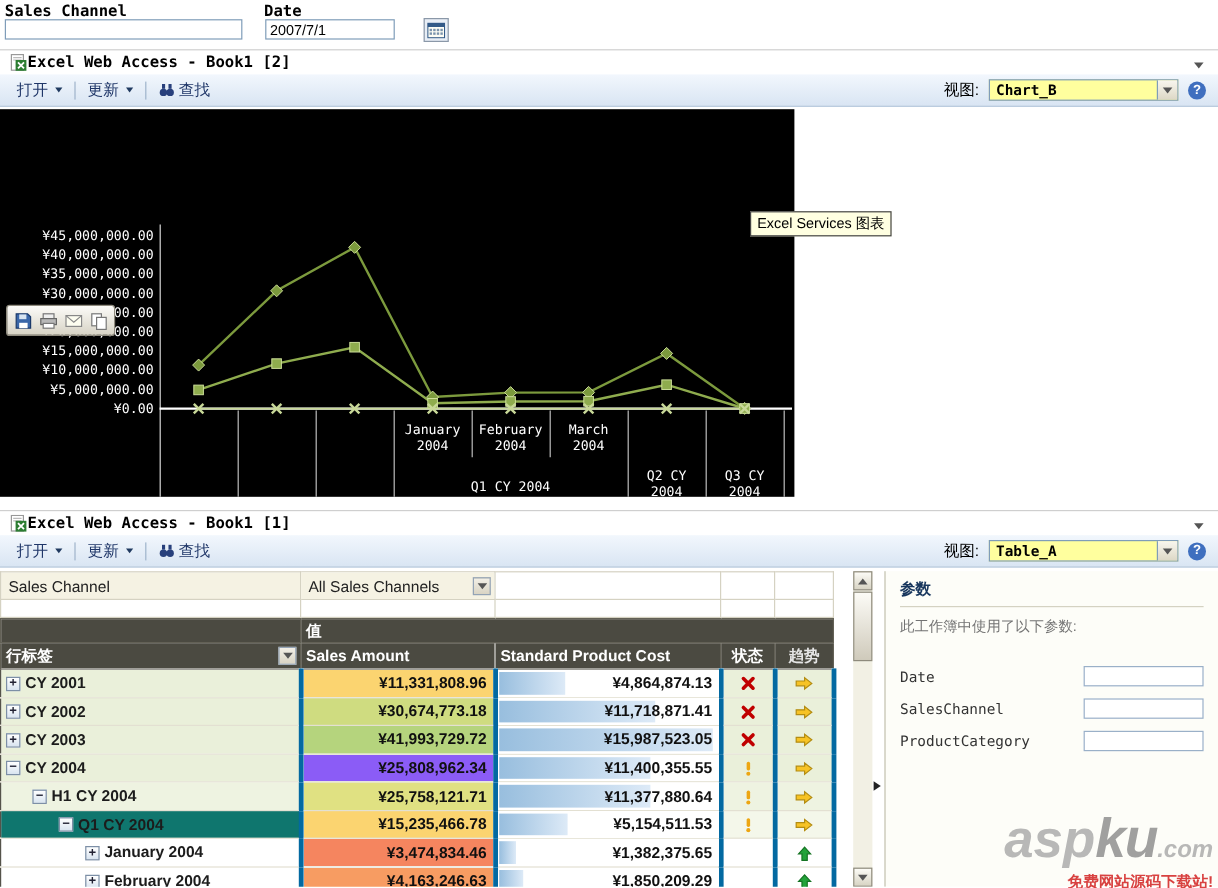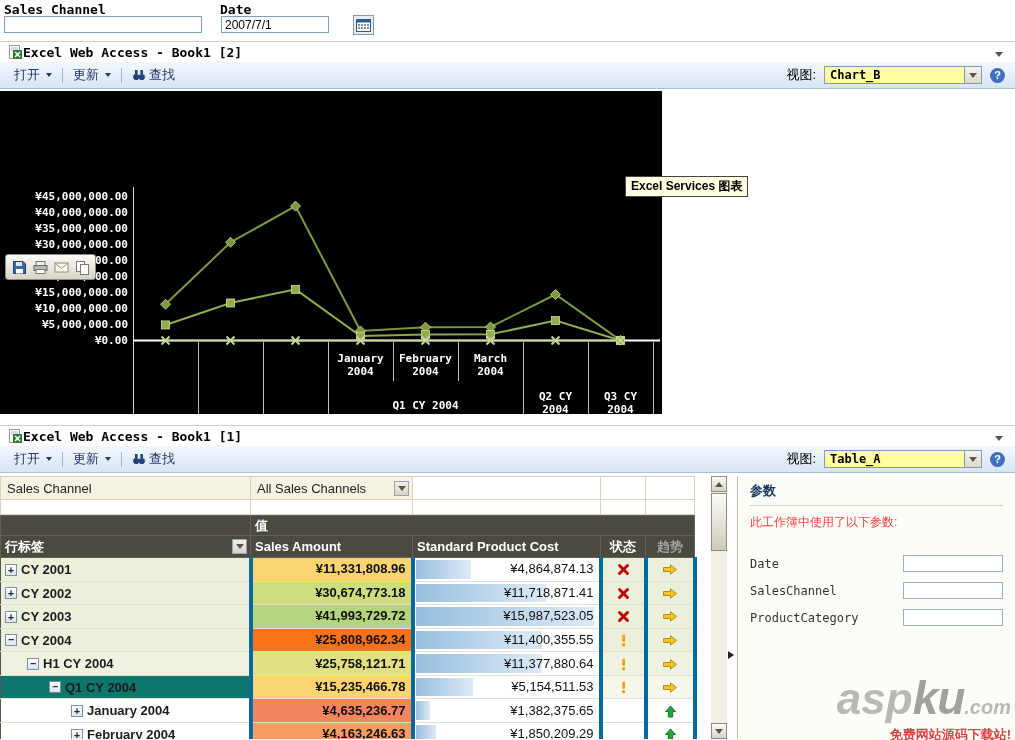--- a/index.html
+++ b/index.html
@@ -38,21 +38,21 @@
               background:#ffff9e;box-sizing:border-box;cursor:default;}
   .view-value{flex:1;font:bold 12px "DejaVu Sans Mono",monospace;padding:0 5px;color:#000;}
   .combo-arrow{width:16px;height:100%;border-left:1px solid #7f9db9;
                background:linear-gradient(#f8f6ee,#ddd8c6);display:flex;align-items:center;justify-content:center;}
   .help-btn{width:15px;height:15px;border-radius:50%;background:#3f6fbf;color:#fff;
             display:flex;align-items:center;justify-content:center;cursor:default;}
   .help-btn::before{content:"?";font:bold 11px "Liberation Sans",sans-serif;}
 
   
   .chart-wrap{padding:2px 0 11px 0;}
-  .chart-canvas{width:662px;height:323px;background:#000;position:relative;font-weight:bold;}
+  .chart-canvas{width:662px;height:323px;background:#000;position:relative;}
   .chart-canvas svg.main{position:absolute;left:0;top:0;}
   .mini-toolbar{position:absolute;left:5px;top:163px;height:24px;display:flex;align-items:center;
                 gap:3px;padding:0 4px;background:linear-gradient(#fcfbf8,#d7d3c5);
                 border:1px solid #8f8b7e;border-radius:3px;}
   .mtb-btn{width:18px;height:18px;display:flex;align-items:center;justify-content:center;cursor:default;}
   .chart-tooltip{position:absolute;left:625px;top:85px;background:#ffffe1;border:1px solid #444;
                  padding:1px 5px;font-size:12px;color:#000;white-space:nowrap;z-index:5;}
 
   
   .table-wrap{position:relative;height:266px;overflow:hidden;padding-top:3px;box-sizing:border-box;}
@@ -67,56 +67,56 @@
   .f-value-cell .dd-btn{position:absolute;right:3px;top:4px;}
   .f-row2 td{height:15px;}
 
   .pivot{border-collapse:collapse;table-layout:fixed;width:694px;border-left:1px solid #55534a;}
   .pivot th,.pivot td{box-sizing:border-box;overflow:hidden;white-space:nowrap;}
   .hcell{background:#4b4a41;color:#fff;font-weight:bold;font-size:13px;border:1px solid #636156;}
   .h1 .hcell{height:20px;}
   .h2 .hcell{height:22px;}
   .left{text-align:left;padding:0 4px;}
   .center{text-align:center;}
-  .trendh{color:#a3a3a3;}
+  .trendh{color:#e5e5e5;}
   .h2 th:first-child{position:relative;}
   .hdr-dd{position:absolute;right:3px;top:3px;}
 
   .pivot tbody td{height:22px;border-right:4px solid #0369a1;border-bottom:1px solid #e3e0d2;
                   font-size:13px;line-height:22px;}
   .c-label{padding:0;color:#1c1c1c;}
   .c-label .ind{display:inline-block;height:1px;vertical-align:middle;}
   .expbox{display:inline-flex;width:12px;height:12px;border:1px solid #7d8fa6;
           background:linear-gradient(#ffffff,#d9e4f0);font:bold 10px/10px "DejaVu Sans Mono",monospace;
           color:#223;align-items:center;justify-content:center;margin-right:4px;vertical-align:middle;
           box-sizing:border-box;cursor:default;}
   .rl{vertical-align:middle;font-weight:bold;}
   .c-label.b .rl{font-weight:bold;}
   .c-sales{text-align:right;padding:0 5px;font-weight:bold;color:#101010;}
-  .c-cost{position:relative;text-align:right;padding:0 5px;font-weight:normal;background:#fff;color:#101010;}
+  .c-cost{position:relative;text-align:right;padding:0 5px;font-weight:bold;background:#fff;color:#101010;}
   .c-cost .bar{position:absolute;left:1px;top:2px;bottom:2px;
                background:linear-gradient(to right,#98bede,#ddeaf7);z-index:0;}
   .c-cost .cv{position:relative;z-index:1;}
   .c-ico{text-align:center;}
   .kpi{vertical-align:middle;}
 
   
   .vscroll{position:absolute;left:711px;top:3px;bottom:0;width:16px;background:#f2f0e4;}
   .vs-btn{position:absolute;left:0;width:16px;height:16px;background:linear-gradient(#fcfbf6,#d8d4c4);
           border:1px solid #8e8a7c;box-sizing:border-box;display:flex;align-items:center;justify-content:center;}
   .vs-top{top:0;} .vs-bottom{bottom:0;}
   .vs-thumb{position:absolute;left:0;top:17px;width:16px;height:58px;
             background:linear-gradient(#fcfbf6,#cfcabb);border:1px solid #8e8a7c;box-sizing:border-box;}
   .collapse-arrow{position:absolute;left:728px;top:178px;width:0;height:0;border-top:4px solid transparent;
                   border-bottom:4px solid transparent;border-left:6px solid #222;cursor:default;}
   .params-panel{position:absolute;left:737px;top:3px;right:0;bottom:0;background:#fdfdf8;
                 border-left:1px solid #c2c0ae;padding:6px 12px;box-sizing:border-box;}
   .pp-title{font-weight:bold;color:#17365d;font-size:13px;}
   .pp-rule{border-top:1px solid #d4d2c2;margin:5px 0 8px;}
-  .pp-desc{font-size:12px;color:#ef4444;margin-bottom:24px;}
+  .pp-desc{font-size:12px;color:#737373;margin-bottom:24px;}
   .pp-row{display:flex;align-items:center;justify-content:space-between;margin-bottom:10px;}
   .pp-label{font:12px "DejaVu Sans Mono",monospace;color:#333;}
   .pp-input{width:100px;height:17px;border:1px solid #9ab0c8;box-sizing:border-box;background:#fff;}
 
   
   .watermark{position:absolute;right:4px;top:671px;text-align:right;opacity:.82;pointer-events:none;z-index:50;}
   .wm-line1{font-style:italic;line-height:44px;white-space:nowrap;margin-left:36px;}
   .wm-a{font:italic 700 44px "Liberation Sans",sans-serif;color:#a9a9a9;}
   .wm-b{font:italic 900 46px "Liberation Sans",sans-serif;color:#8c8c8c;letter-spacing:-1px;}
   .wm-c{font:italic 700 20px "Liberation Sans",sans-serif;color:#a9a9a9;}
@@ -433,21 +433,21 @@
               <td class="c-cost"><span class="bar" style="width:97%"></span><span class="cv">¥15,987,523.05</span></td>
               <td class="c-ico" style="background:#eaf0da"><svg class="kpi" width="13" height="13">
                   <path d="M2.5 2.5 L10.5 10.5 M10.5 2.5 L2.5 10.5" stroke="#c00000" stroke-width="3" stroke-linecap="round"></path>
                 </svg></td>
               <td class="c-ico" style="background:#eaf0da"><svg class="kpi" width="16" height="13">
                   <path d="M1.5 4.5 H8.5 V1.8 L14.5 6.5 L8.5 11.2 V8.5 H1.5 Z" fill="#f7c325" stroke="#b38c12" stroke-width="1"></path>
                 </svg></td>
             </tr>
             <tr>
               <td class="c-label b" style="background:#eaf0da"><span class="ind" style="width:4px"></span><span class="expbox">−</span><span class="rl">CY 2004</span></td>
-              <td class="c-sales" style="background:#f97316">¥25,808,962.34</td>
+              <td class="c-sales" style="background:#8b5cf6">¥25,808,962.34</td>
               <td class="c-cost"><span class="bar" style="width:69%"></span><span class="cv">¥11,400,355.55</span></td>
               <td class="c-ico" style="background:#eaf0da"><svg class="kpi" width="13" height="13">
                   <rect x="5.2" y="0.8" width="2.9" height="7.3" rx="1.4" fill="#eda612"></rect>
                   <circle cx="6.6" cy="10.8" r="1.7" fill="#eda612"></circle>
                 </svg></td>
               <td class="c-ico" style="background:#eaf0da"><svg class="kpi" width="16" height="13">
                   <path d="M1.5 4.5 H8.5 V1.8 L14.5 6.5 L8.5 11.2 V8.5 H1.5 Z" fill="#f7c325" stroke="#b38c12" stroke-width="1"></path>
                 </svg></td>
             </tr>
             <tr>
@@ -469,21 +469,21 @@
               <td class="c-ico" style="background:#f4f7ea"><svg class="kpi" width="13" height="13">
                   <rect x="5.2" y="0.8" width="2.9" height="7.3" rx="1.4" fill="#eda612"></rect>
                   <circle cx="6.6" cy="10.8" r="1.7" fill="#eda612"></circle>
                 </svg></td>
               <td class="c-ico" style="background:#f4f7ea"><svg class="kpi" width="16" height="13">
                   <path d="M1.5 4.5 H8.5 V1.8 L14.5 6.5 L8.5 11.2 V8.5 H1.5 Z" fill="#f7c325" stroke="#b38c12" stroke-width="1"></path>
                 </svg></td>
             </tr>
             <tr>
               <td class="c-label" style="background:#ffffff"><span class="ind" style="width:70px"></span><span class="expbox">+</span><span class="rl">January 2004</span></td>
-              <td class="c-sales" style="background:#f5855f">¥4,635,236.77</td>
+              <td class="c-sales" style="background:#f5855f">¥3,474,834.46</td>
               <td class="c-cost"><span class="bar" style="width:8%"></span><span class="cv">¥1,382,375.65</span></td>
               <td class="c-ico" style="background:#ffffff"></td>
               <td class="c-ico" style="background:#ffffff"><svg class="kpi" width="13" height="13">
                   <path d="M4.3 12 V6.5 H1.5 L6.5 1 L11.5 6.5 H8.7 V12 Z" fill="#23a33a" stroke="#157423" stroke-width="1"></path>
                 </svg></td>
             </tr>
             <tr>
               <td class="c-label" style="background:#ffffff"><span class="ind" style="width:70px"></span><span class="expbox">+</span><span class="rl">February 2004</span></td>
               <td class="c-sales" style="background:#f79c62">¥4,163,246.63</td>
               <td class="c-cost"><span class="bar" style="width:11%"></span><span class="cv">¥1,850,209.29</span></td>

